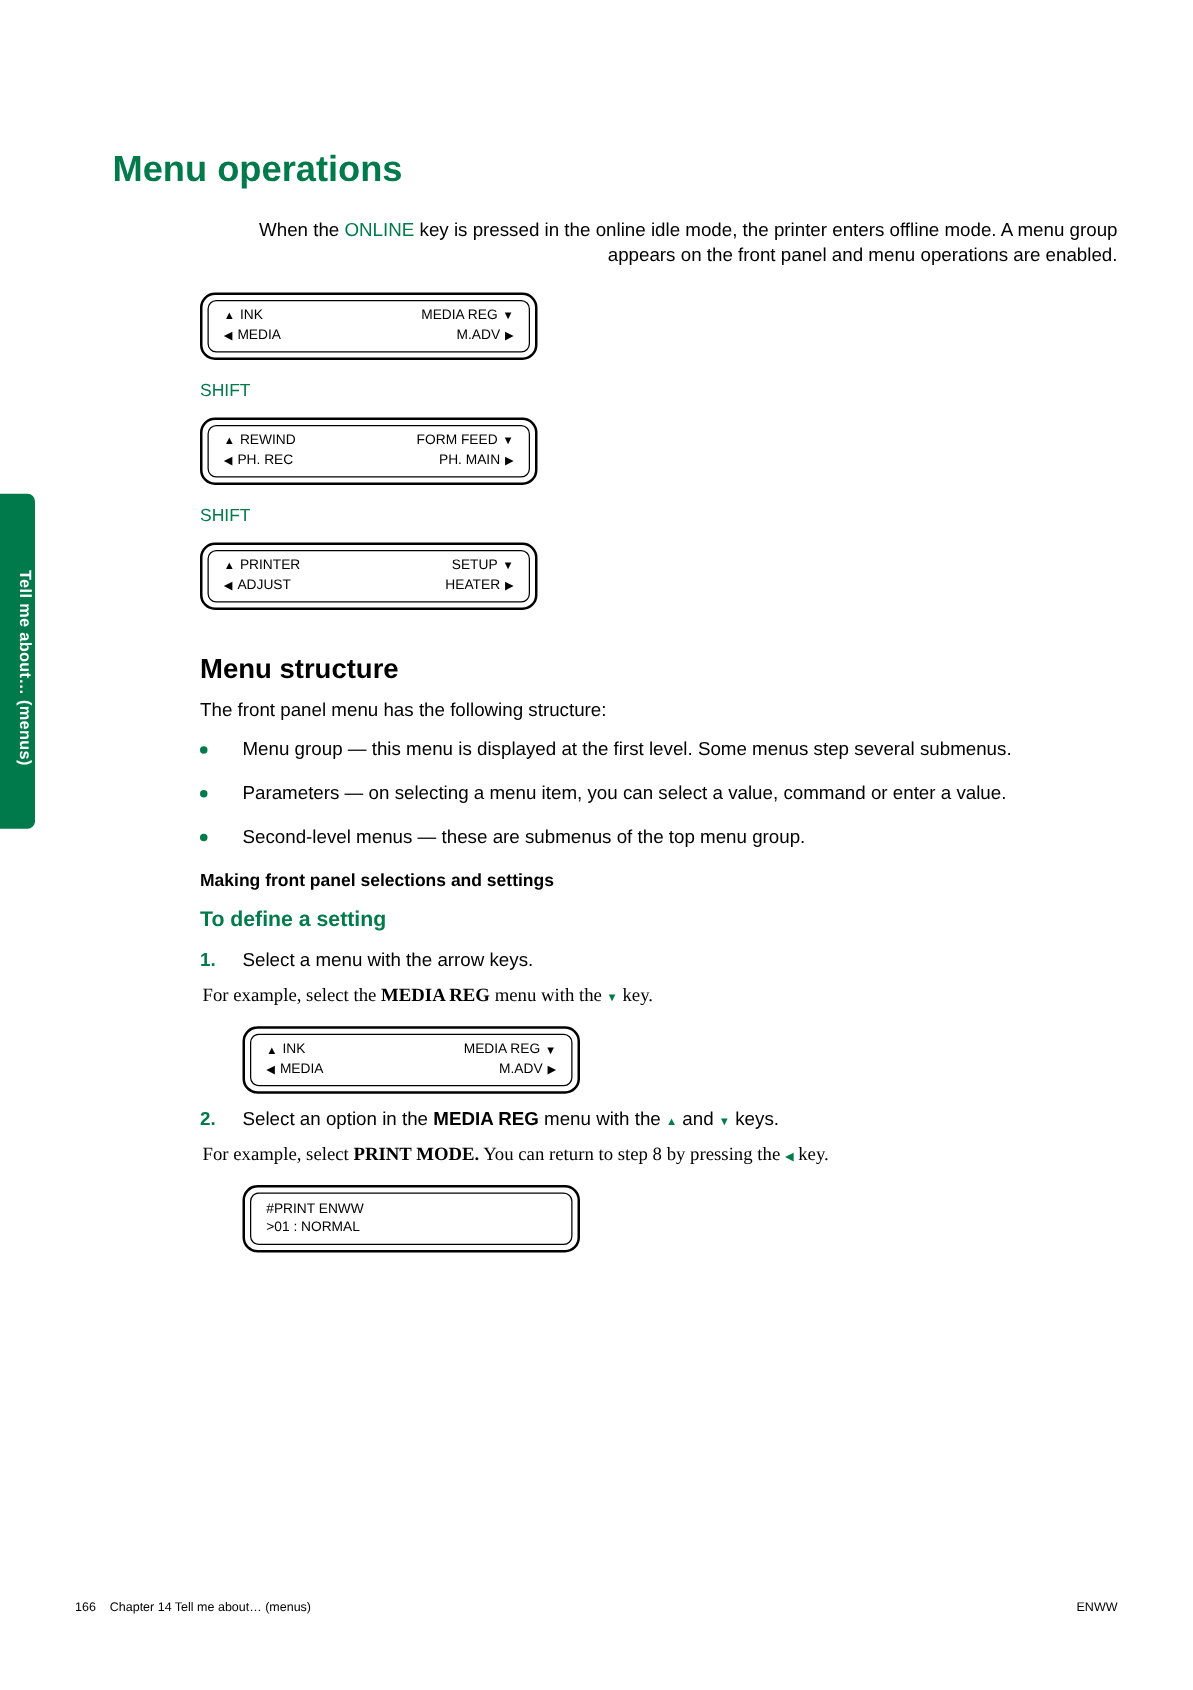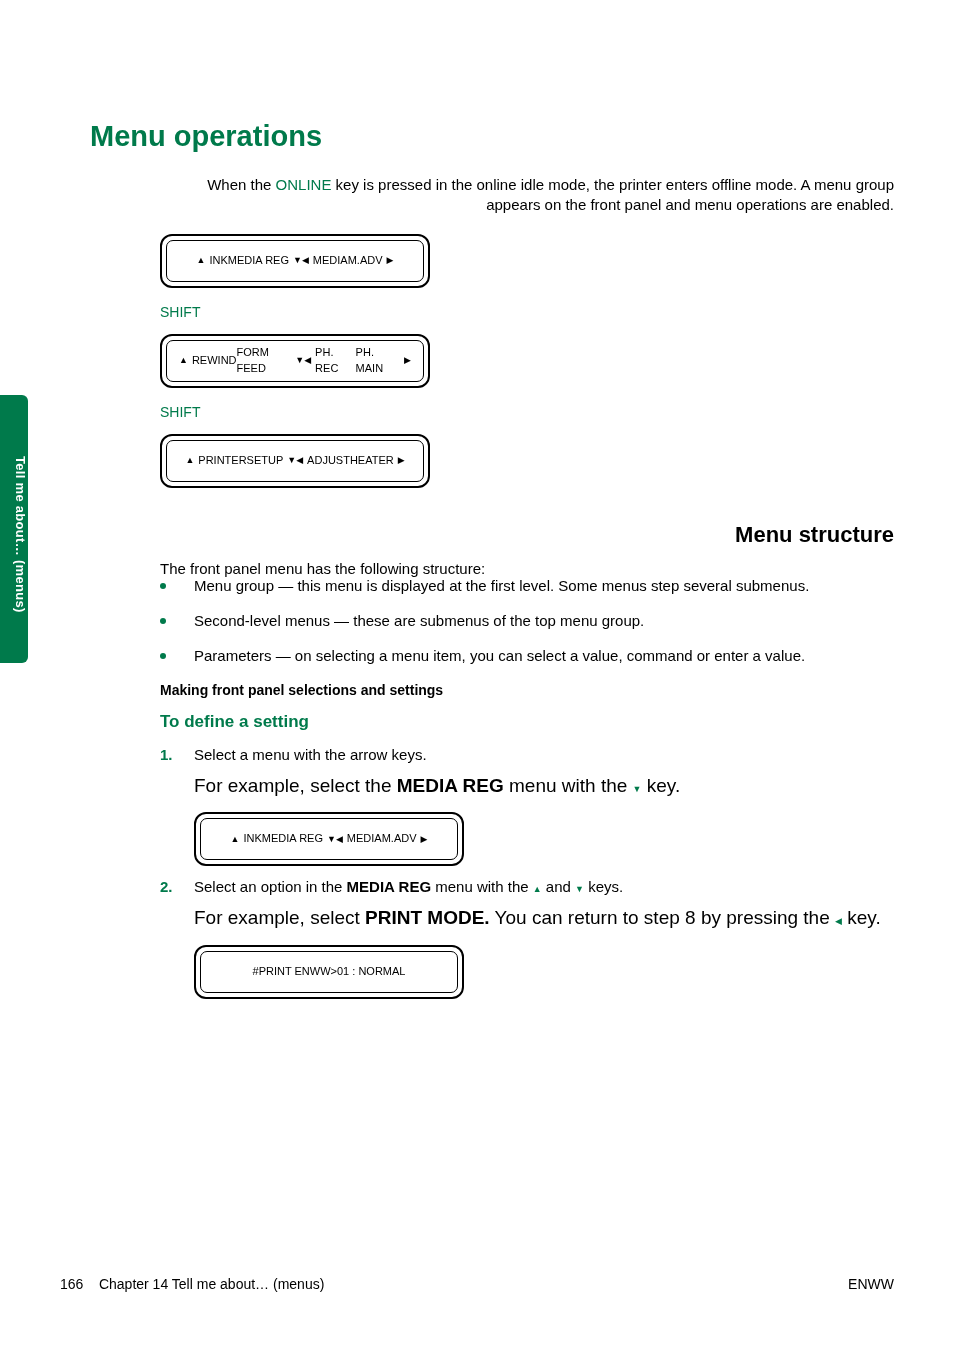--- a/index.html
+++ b/index.html
@@ -32,42 +32,42 @@
     border: 2.5px solid #000;
     border-radius: 12px;
     position: relative;
     padding: 4px;
   }
   .lcd-inner {
     width: 100%; height: 100%;
     border: 1.5px solid #000;
     border-radius: 7px;
     padding: 4px 12px 4px 12px;
-    display: flex; flex-direction: row; justify-content: center;
+    display: flex; flex-direction: column; justify-content: center;
     font-size: 11px; font-family: Arial, sans-serif;
   }
   .lcd-row { display: flex; justify-content: space-between; align-items: center; line-height: 1.4; }
   .lcd-left { display: flex; align-items: center; gap: 4px; }
   .lcd-right { display: flex; align-items: center; gap: 4px; }
   .shift { color: #007a4b; font-size: 14px; margin: 16px 0 14px 70px; }
-  h2 { font-size: 22px; font-weight: bold; margin: 34px 0 12px 70px; text-align: right; }
-  .para { margin-left: 70px; font-size: 15px; }
+  h2 { font-size: 22px; font-weight: bold; margin: 34px 0 12px 70px; }
+  .para { margin-left: 70px; font-size: 15px; margin-bottom: 14px; }
   .bullets { margin-left: 70px; }
   .bullet-row { display: flex; align-items: flex-start; margin-bottom: 18px; font-size: 15px; }
   .dot { width: 6px; height: 6px; border-radius: 50%; background: #007a4b; margin-top: 6px; margin-right: 28px; flex-shrink: 0; }
   h3 { font-size: 14px; font-weight: bold; margin: 14px 0 14px 70px; }
   .subhead { color: #007a4b; font-weight: bold; font-size: 17px; margin: 0 0 14px 70px; }
   .step-row { display: flex; align-items: flex-start; margin-left: 70px; margin-bottom: 10px; font-size: 15px; }
   .step-num { color: #007a4b; font-weight: bold; width: 34px; flex-shrink: 0; }
   .step-body { flex: 1; }
-  .step-sub { margin-left: 104px; font-size: 19px; margin-bottom: 14px; line-height: 1.35; }
+  .step-sub { margin-left: 72px; font-size: 15px; margin-bottom: 14px; line-height: 1.35; font-family: Liberation Serif, serif; }
   .lcd-wrap-step { margin-left: 104px; margin-bottom: 12px; }
   .tri { display:inline-block; font-size: 9px; line-height: 1; }
   .tri-green { color: #007a4b; }
-  .footer { position: absolute; bottom: 60px; left: 60px; right: 60px; display: flex; justify-content: space-between; font-size: 14px; }
+  .footer { position: absolute; bottom: 60px; left: 60px; right: 60px; display: flex; justify-content: space-between; font-size: 10px; }
   .tri-up::before { content: "▲"; }
   .tri-down::before { content: "▼"; }
   .tri-left::before { content: "◀"; }
   .tri-right::before { content: "▶"; }
 </style>
 </head>
 <body>
 
 <div class="page">
   <div class="sidebar-tab">Tell me about… (menus)</div>
@@ -167,25 +167,25 @@
     <h2>Menu structure</h2>
     <p class="para">The front panel menu has the following structure:</p>
 
     <div class="bullets">
       <div class="bullet-row">
         <span class="dot"></span>
         <span>Menu group — this menu is displayed at the first level. Some menus step several submenus.</span>
       </div>
       <div class="bullet-row">
         <span class="dot"></span>
-        <span>Second-level menus — these are submenus of the top menu group.</span>
+        <span>Parameters — on selecting a menu item, you can select a value, command or enter a value.</span>
       </div>
       <div class="bullet-row">
         <span class="dot"></span>
-        <span>Parameters — on selecting a menu item, you can select a value, command or enter a value.</span>
+        <span>Second-level menus — these are submenus of the top menu group.</span>
       </div>
     </div>
 
     <h3>Making front panel selections and settings</h3>
     <div class="subhead">To define a setting</div>
 
     <div class="step-row">
       <span class="step-num">1.</span>
       <span class="step-body">Select a menu with the arrow keys.</span>
     </div>

